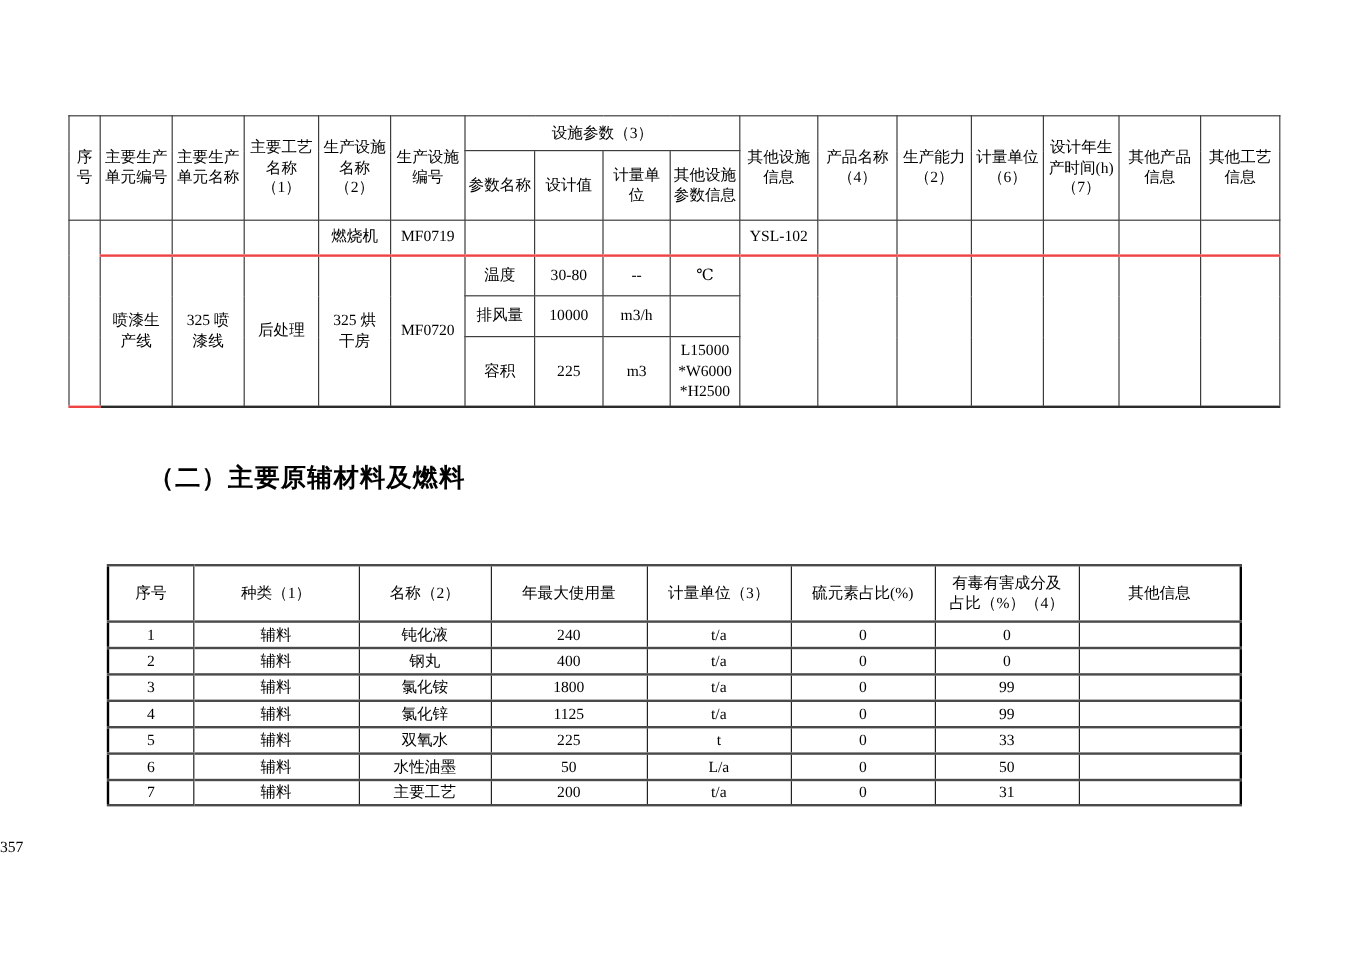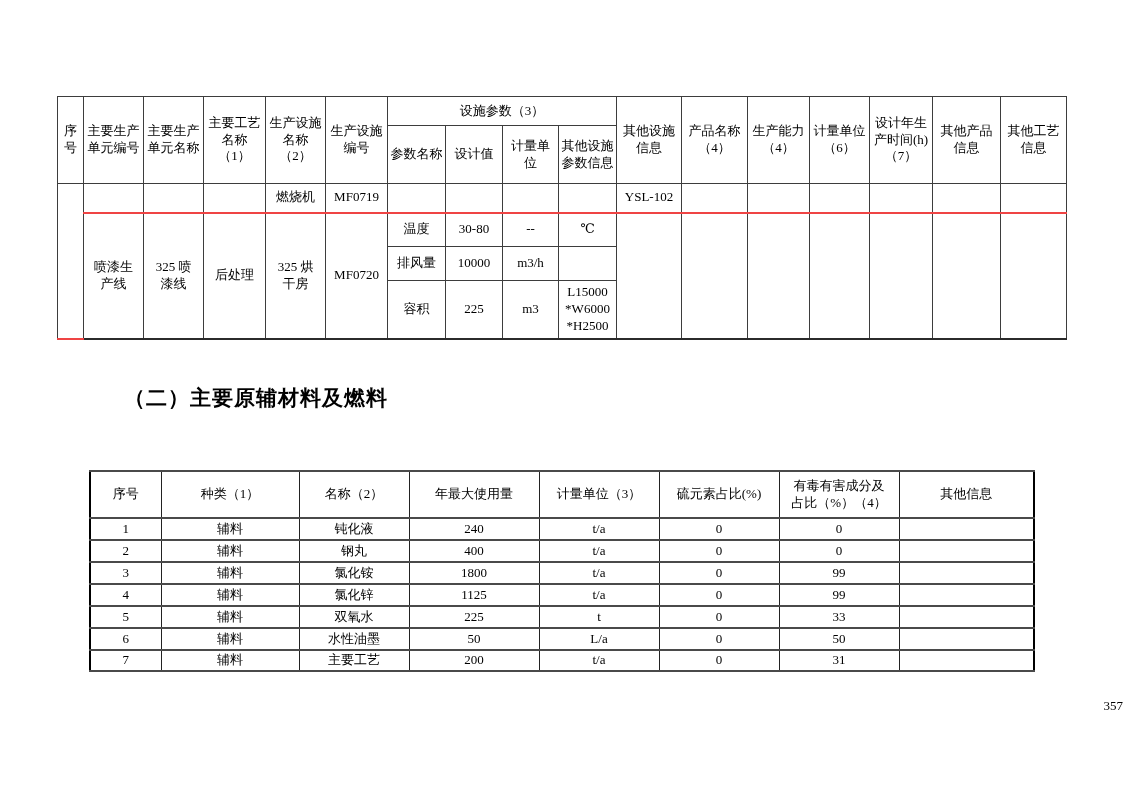--- a/index.html
+++ b/index.html
@@ -46,21 +46,21 @@
     border-left:1px solid #222;border-right:1px solid #222;
     border-top:2px solid #4a4a4a;border-bottom:2px solid #4a4a4a;
     text-align:center;vertical-align:middle;
     font-size:13px;line-height:1.25;font-weight:normal;
     padding:1px 2px;white-space:pre-line;overflow:hidden;
   }
   .t2 th{border-bottom:2px solid #4a4a4a;}
   .t2 .group td{font-weight:bold;font-size:13.5px;}
 
   .page-number{
-    position:absolute;left:0;top:698px;width:1123px;text-align:right;
+    position:absolute;left:0;top:698px;width:1123px;text-align:left;
     font-size:13px;
   }
 </style>
 </head>
 <body>
 
 <div class="page">
 
   <table class="t1">
     <colgroup>
@@ -95,21 +95,21 @@
       <th rowspan="2">生产设施
 名称（2）</th>
       <th rowspan="2">生产设施
 编号</th>
       <th colspan="4">设施参数（3）</th>
       <th rowspan="2">其他设施
 信息</th>
       <th rowspan="2">产品名称
 （4）</th>
       <th rowspan="2">生产能力
-（4）</th>
+（2）</th>
       <th rowspan="2">计量单位
 （6）</th>
       <th rowspan="2">设计年生
 产时间(h)
 （7）</th>
       <th rowspan="2">其他产品
 信息</th>
       <th rowspan="2">其他工艺
 信息</th>
     </tr>

